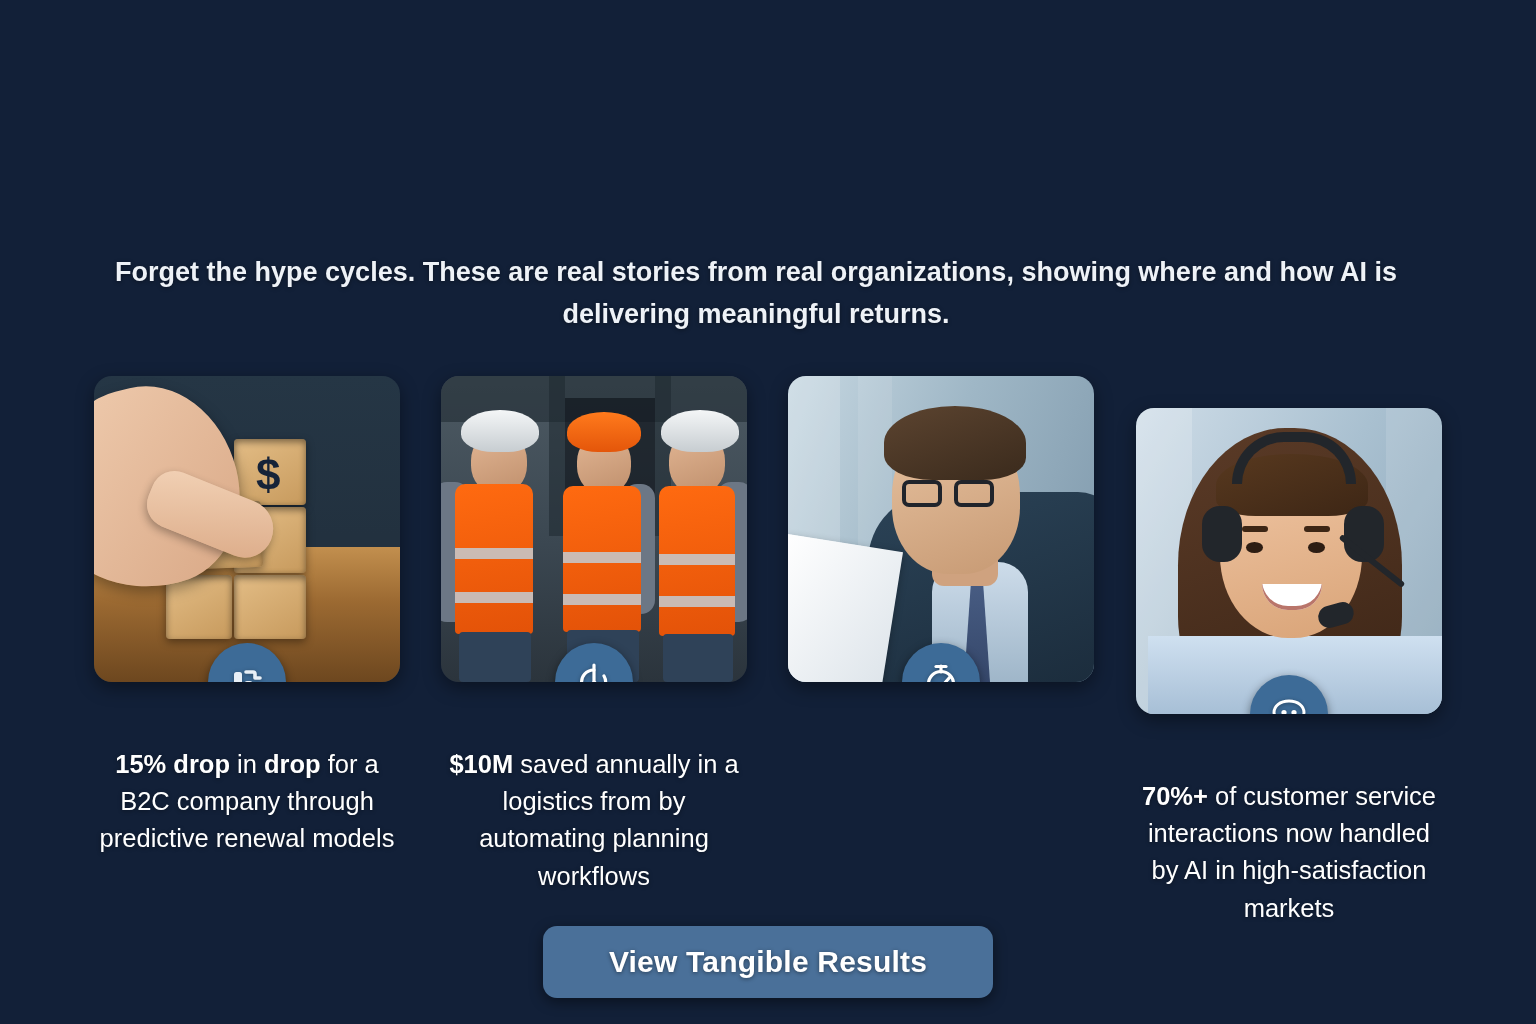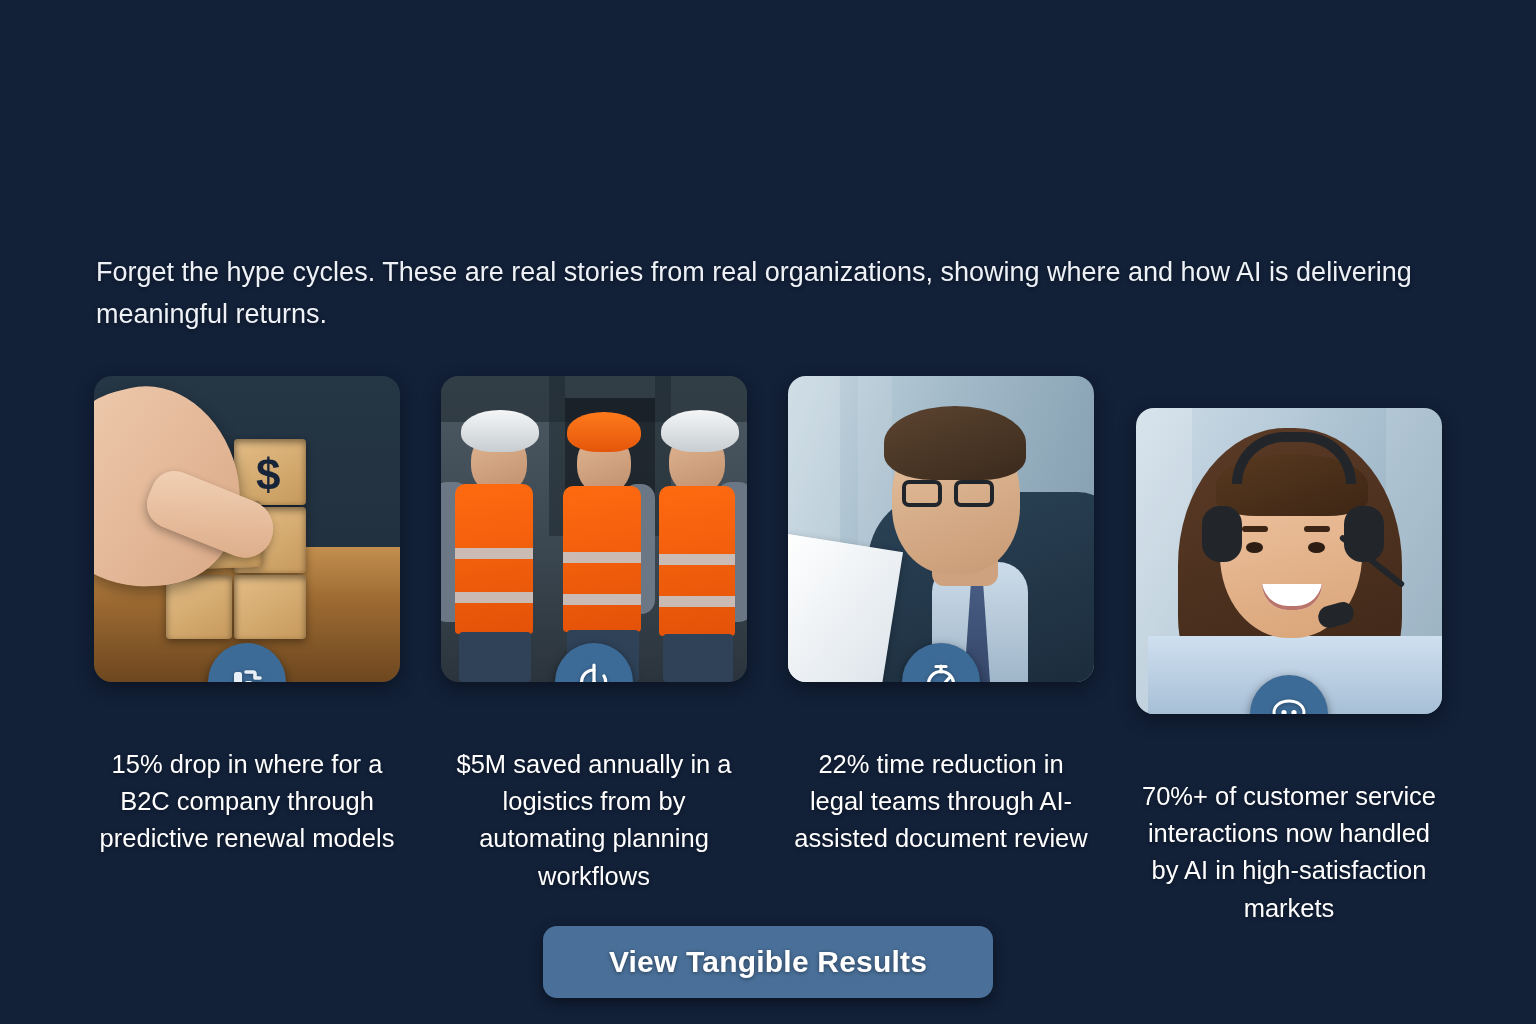--- a/index.html
+++ b/index.html
@@ -15,22 +15,22 @@
 
   
   .title {
     position:absolute; left:94px; top:48px; width:1370px;
     font-size:66px; font-weight:bold; line-height:1.06;
     letter-spacing:-1.2px; color:#ffffff;
     text-shadow:0 2px 6px rgba(0,0,0,.45);
   }
   .subtitle {
     position:absolute; left:96px; top:252px; width:1320px;
-    font-size:27px; font-weight:normal; line-height:1.55;
-    color:#eef2f7; text-shadow:0 1px 4px rgba(0,0,0,.4);
+    font-size:27px; font-weight:bold; line-height:1.55;
+    color:#eef2f7; text-shadow:0 1px 4px rgba(0,0,0,.4);text-align:center;
   }
 
   
   .cards { position:absolute; left:94px; top:376px; width:1348px; }
   .card { position:absolute; top:0; width:306px; }
   .card.c0 { left:0; }
   .card.c1 { left:347px; }
   .card.c2 { left:694px; }
   .card.c3 { left:1042px;margin-top:32px; }
 
@@ -51,21 +51,21 @@
     box-shadow:0 3px 10px rgba(0,0,0,.45);
     z-index:5;
   }
   .badge svg { display:block; filter:drop-shadow(0 1px 2px rgba(0,0,0,.35)); }
 
   .caption {
     margin-top:64px; text-align:center;
     font-size:25.5px; line-height:1.46; color:#ffffff;
     text-shadow:0 1px 4px rgba(0,0,0,.4);
   }
-  .caption b { font-weight:normal; }
+  .caption b { font-weight:bold; }
 
   
   .cta {
     position:absolute; left:543px; top:926px;
     width:450px; height:72px; border-radius:14px;
     background:#4a7099;
     border:none; color:#fff;
     font-family:"Liberation Sans", sans-serif;
     font-size:30px; font-weight:bold; letter-spacing:.2px;
     text-shadow:0 1px 4px rgba(0,0,0,.45);
@@ -173,21 +173,21 @@
         <div class="badge">
           <svg width="40" height="40" viewBox="0 0 40 40" fill="#e8eff6">
             <rect x="7" y="10" width="8" height="22" rx="2.5"></rect>
             <rect x="17.5" y="19" width="8" height="13" rx="2.5"></rect>
             <rect x="28" y="24" width="7" height="8" rx="2.5"></rect>
             <path d="M19 10 h7 a2 2 0 0 1 2 2 v4 h5" fill="none" stroke="#e8eff6" stroke-width="3.6" stroke-linecap="round" stroke-linejoin="round"></path>
           </svg>
         </div>
       </div>
       <div class="caption">
-        <b>15% drop</b><span> in </span><b>where</b><span> for a B2C company through predictive renewal models</span>
+        <b>15% drop</b><span> in </span><b>drop</b><span> for a B2C company through predictive renewal models</span>
       </div>
     </div>
 
     <div class="card c1">
       <div class="photo">
         <div class="scene s1">
           <div class="bg-bar" style="left:0;top:0;width:306px;height:46px;"></div>
           <div class="bg-bar" style="left:108px;top:0;width:16px;height:160px;"></div>
           <div class="bg-bar" style="left:214px;top:0;width:16px;height:160px;"></div>
           <div class="bg-bar" style="left:124px;top:22px;width:90px;height:132px;background:rgba(18,24,30,.72);"></div>
@@ -224,21 +224,21 @@
         </div>
         <div class="badge">
           <svg width="42" height="42" viewBox="0 0 42 42" fill="none" stroke="#ffffff" stroke-width="3.2" stroke-linecap="round">
             <path d="M21 9 A12 12 0 1 0 31 15"></path>
             <line x1="21" y1="4" x2="21" y2="34"></line>
             <line x1="21" y1="21" x2="29" y2="27"></line>
           </svg>
         </div>
       </div>
       <div class="caption">
-        <b>$5M</b><span> saved annually in a logistics from by automating planning workflows</span>
+        <b>$10M</b><span> saved annually in a logistics from by automating planning workflows</span>
       </div>
     </div>
 
     <div class="card c2">
       <div class="photo">
         <div class="scene s2">
           <div class="win" style="left:0;width:52px;"></div>
           <div class="win" style="left:70px;width:34px;background:rgba(255,255,255,.1);"></div>
           <div class="suit"></div>
           <div class="shirt"></div>
@@ -251,23 +251,20 @@
           <div class="paper"></div>
         </div>
         <div class="badge">
           <svg width="42" height="42" viewBox="0 0 42 42" fill="none" stroke="#ffffff" stroke-width="3.2" stroke-linecap="round" stroke-linejoin="round">
             <circle cx="21" cy="23" r="12.5"></circle>
             <line x1="21" y1="5" x2="21" y2="11"></line>
             <line x1="16" y1="5.5" x2="26" y2="5.5"></line>
             <polyline points="14.5,23 19.5,28 30,16"></polyline>
           </svg>
         </div>
-      </div>
-      <div class="caption">
-        <b>22%</b><span> time reduction in legal teams through AI-assisted document review</span>
       </div>
     </div>
 
     <div class="card c3">
       <div class="photo">
         <div class="scene s3">
           <div class="blur" style="left:0;top:0;width:56px;height:306px;"></div>
           <div class="blur" style="left:250px;top:0;width:56px;height:306px;background:rgba(255,255,255,.12);"></div>
           <div class="hairback"></div>
           <div class="shirt"></div>

